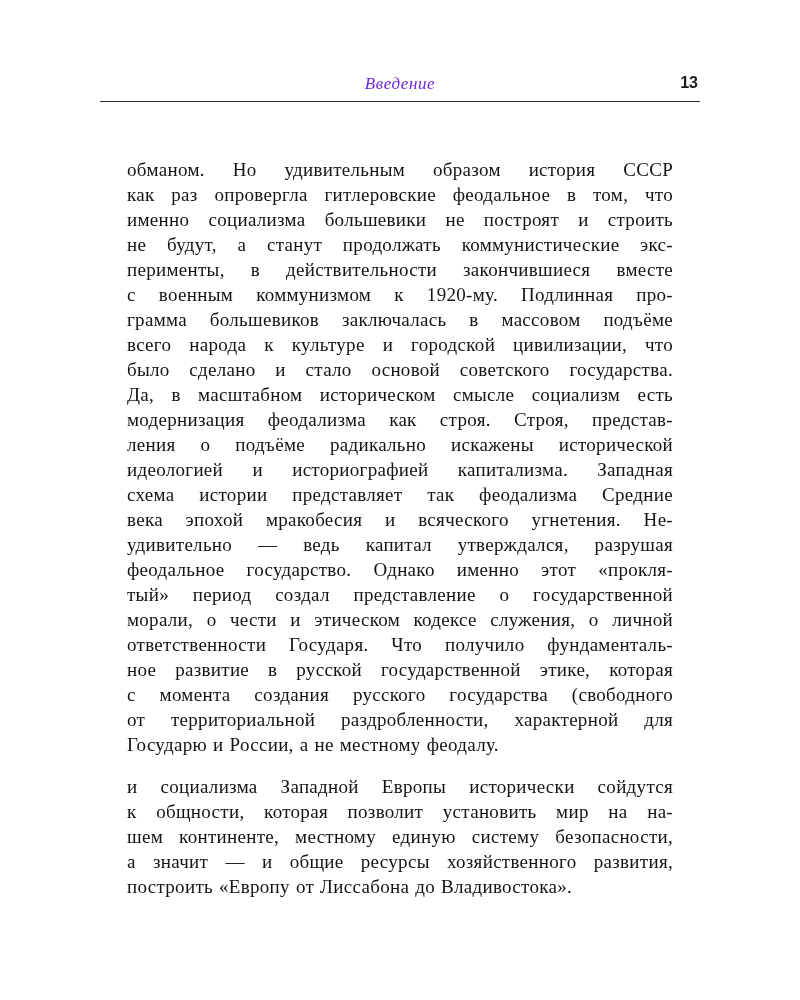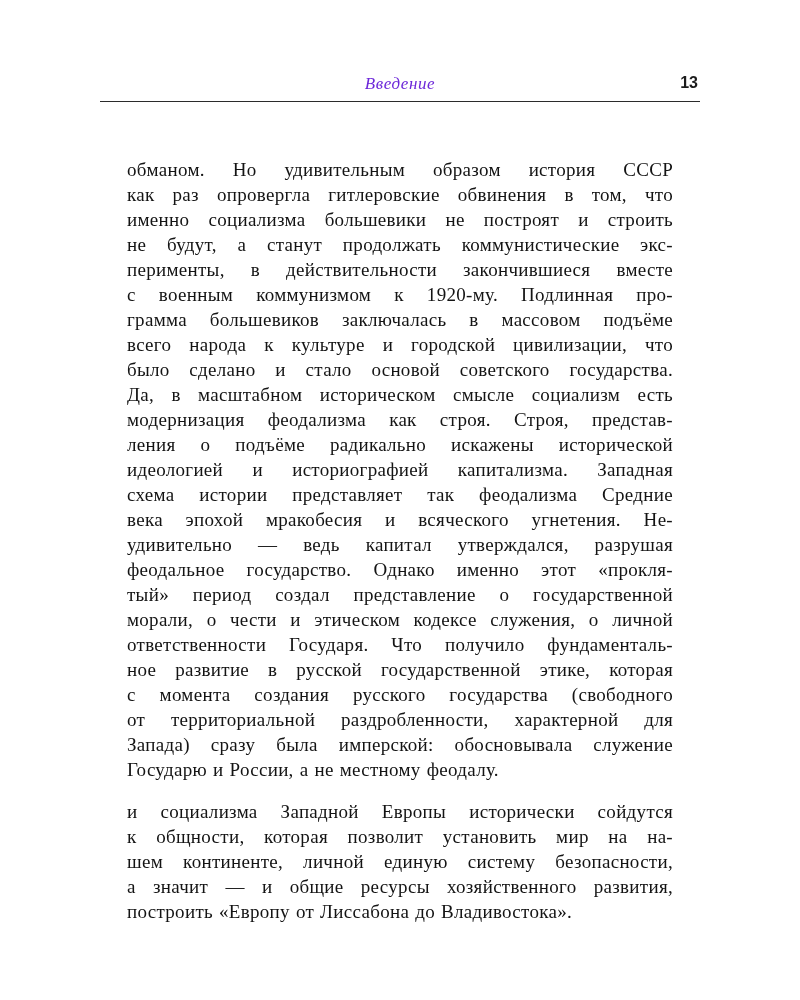--- a/index.html
+++ b/index.html
@@ -80,21 +80,21 @@
 
 <div class="page">
   <div class="header">
     <div class="header-title">Введение</div>
     <div class="page-number">13</div>
   </div>
   <div class="header-rule"></div>
   <div class="body-text">
       <div class="paragraph">
         <div class="line">обманом. Но удивительным образом история СССР</div>
-        <div class="line">как раз опровергла гитлеровские обвинения в том, что</div>
+        <div class="line">как раз опровергла гитлеровские феодальное в том, что</div>
         <div class="line">именно социализма большевики не построят и строить</div>
         <div class="line">не будут, а станут продолжать коммунистические экс-</div>
         <div class="line">перименты, в действительности закончившиеся вместе</div>
         <div class="line">с военным коммунизмом к 1920-му. Подлинная про-</div>
         <div class="line">грамма большевиков заключалась в массовом подъёме</div>
         <div class="line">всего народа к культуре и городской цивилизации, что</div>
         <div class="line">было сделано и стало основой советского государства.</div>
         <div class="line">Да, в масштабном историческом смысле социализм есть</div>
         <div class="line">модернизация феодализма как строя. Строя, представ-</div>
         <div class="line">ления о подъёме радикально искажены исторической</div>
@@ -102,24 +102,23 @@
         <div class="line">схема истории представляет так феодализма Средние</div>
         <div class="line">века эпохой мракобесия и всяческого угнетения. Не-</div>
         <div class="line">удивительно — ведь капитал утверждался, разрушая</div>
         <div class="line">феодальное государство. Однако именно этот «прокля-</div>
         <div class="line">тый» период создал представление о государственной</div>
         <div class="line">морали, о чести и этическом кодексе служения, о личной</div>
         <div class="line">ответственности Государя. Что получило фундаменталь-</div>
         <div class="line">ное развитие в русской государственной этике, которая</div>
         <div class="line">с момента создания русского государства (свободного</div>
         <div class="line">от территориальной раздробленности, характерной для</div>
-        <div class="line">Запада) сразу была имперской: обосновывала служение</div>
         <div class="line last">Государю и России, а не местному феодалу.</div>
       </div>
       <div class="paragraph">
         <div class="line">и социализма Западной Европы исторически сойдутся</div>
         <div class="line">к общности, которая позволит установить мир на на-</div>
-        <div class="line">шем континенте, личной единую систему безопасности,</div>
+        <div class="line">шем континенте, местному единую систему безопасности,</div>
         <div class="line">а значит — и общие ресурсы хозяйственного развития,</div>
         <div class="line last">построить «Европу от Лиссабона до Владивостока».</div>
       </div>
     </div>
 </div>
 
 </body></html>

